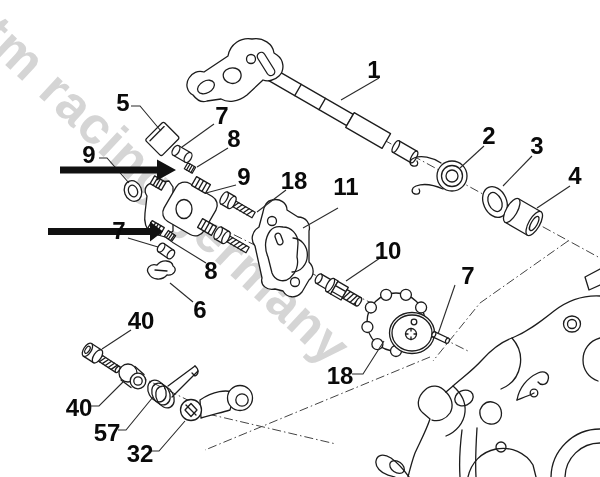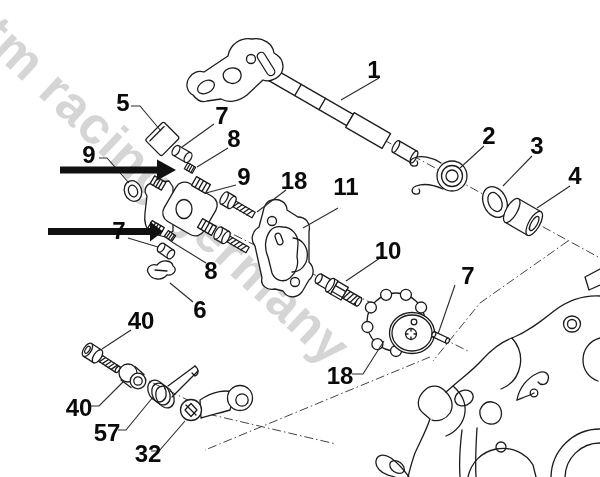--- a/index.html
+++ b/index.html
@@ -336,14 +336,14 @@
   <span class="callout" style="left:346px;top:187px">11</span>
   <span class="callout" style="left:119px;top:231px">7</span>
   <span class="callout" style="left:211px;top:271px">8</span>
   <span class="callout" style="left:200px;top:310px">6</span>
   <span class="callout" style="left:388px;top:251px">10</span>
   <span class="callout" style="left:340px;top:376px">18</span>
   <span class="callout" style="left:468px;top:276px">7</span>
   <span class="callout" style="left:141px;top:321px">40</span>
   <span class="callout" style="left:79px;top:408px">40</span>
   <span class="callout" style="left:107px;top:433px">57</span>
-  <span class="callout" style="left:148px;top:454px">32</span>
+  <span class="callout" style="left:140px;top:454px">32</span>
 </div>
 
 </body></html>

